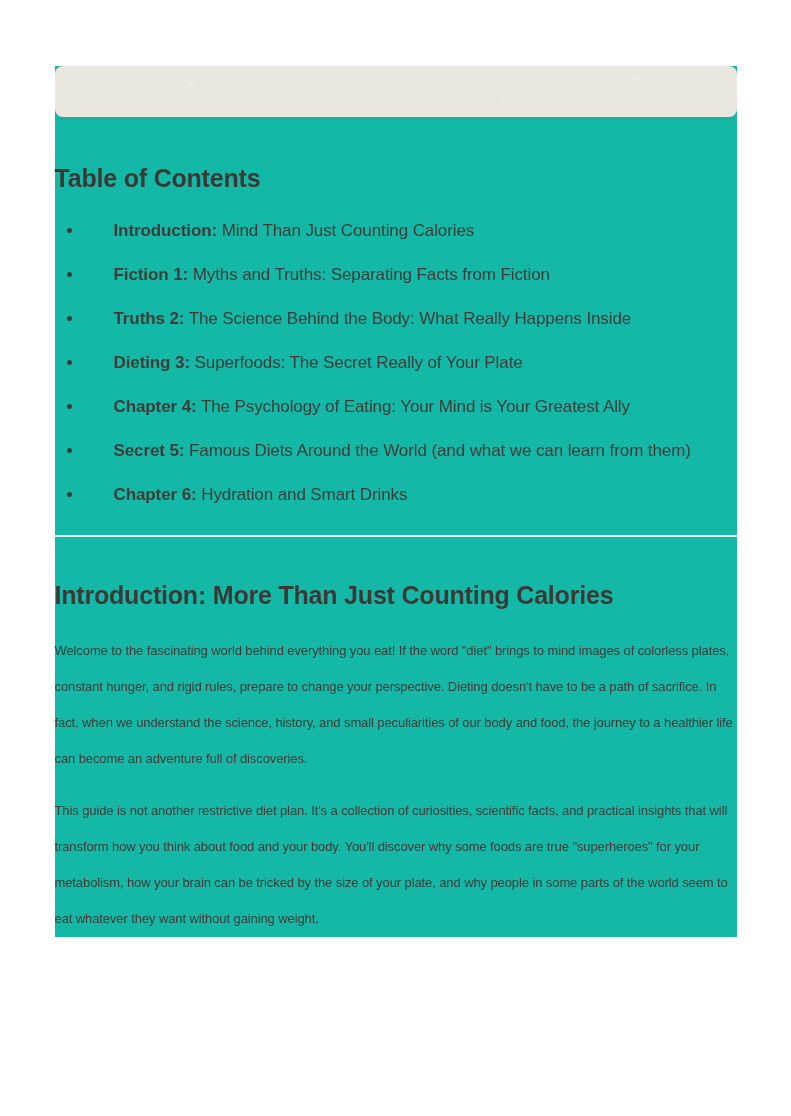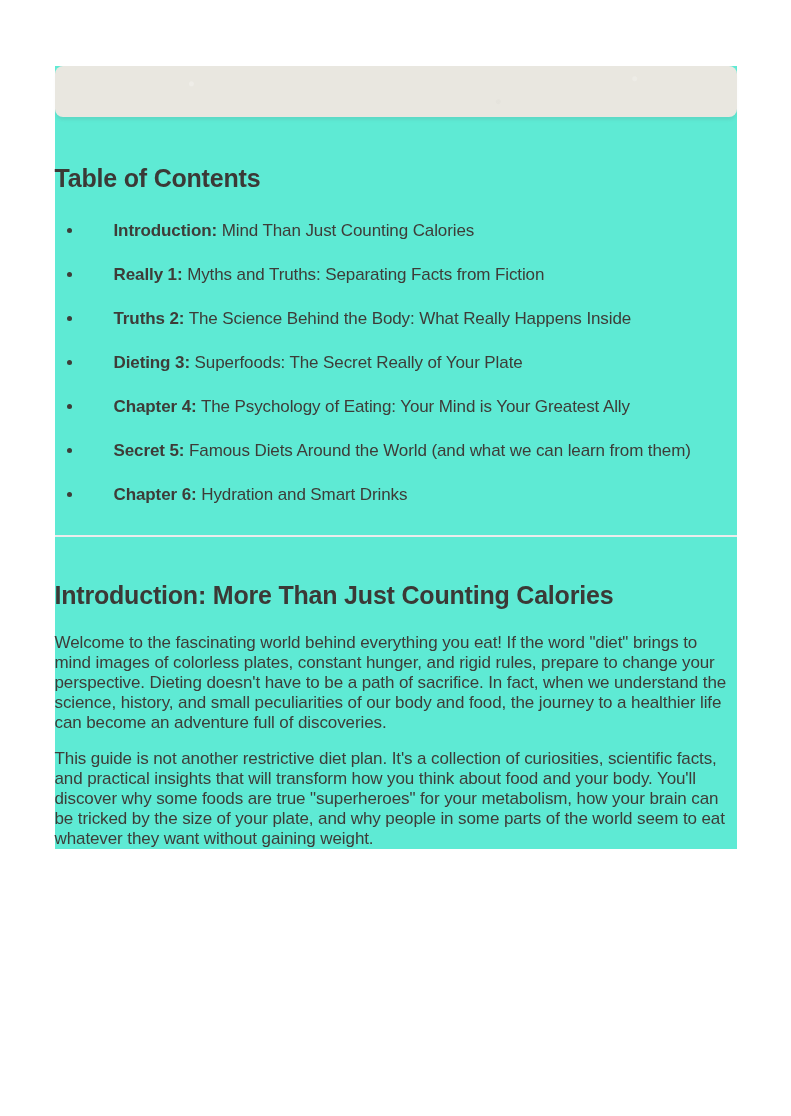--- a/index.html
+++ b/index.html
@@ -8,21 +8,21 @@
     background: #ffffff;
   }
   body {
     font-family: "Liberation Sans", "DejaVu Sans", sans-serif;
     color: #3e3c38;
     -webkit-font-smoothing: antialiased;
   }
   .page {
     width: 682px;
     margin: 0 auto;
-    background: #5eead4;
+    background: #14b8a6;
   }
   
   .banner {
     margin-top: 66px;
     height: 51px;
     width: 100%;
     background: #e9e7e0;
     background-image:
       radial-gradient(circle at 20% 35%, rgba(255,255,255,0.25) 0 2px, transparent 3px),
       radial-gradient(circle at 65% 70%, rgba(0,0,0,0.015) 0 2px, transparent 3px),
@@ -63,22 +63,22 @@
     display: block;
   }
   .toc-label { font-weight: 700; margin-left: 29px; }
   hr.section-divider {
     border: none;
     border-top: 2px solid #ececec;
     margin: 28px 0 0 0;
   }
   h2.intro-title { margin-top: 42px; }
   .intro-body p {
-    font-size: 17px;
-    line-height: 20px;
+    font-size: 13px;
+    line-height: 36px;
     margin: 0 0 16px 0;
     letter-spacing: -0.1px;
   }
   .intro-body p:first-child { margin-top: 22px; }
 </style>
 </head>
 <body>
 
 <main class="page">
 
@@ -87,21 +87,21 @@
   <h1 class="toc-title">Table of Contents</h1>
 
   <ul class="toc-list">
     <li>
       <span class="bullet"></span>
       <span class="toc-label">Introduction:</span>
       <span class="toc-text">Mind Than Just Counting Calories</span>
     </li>
     <li>
       <span class="bullet"></span>
-      <span class="toc-label">Really 1:</span>
+      <span class="toc-label">Fiction 1:</span>
       <span class="toc-text">Myths and Truths: Separating Facts from Fiction</span>
     </li>
     <li>
       <span class="bullet"></span>
       <span class="toc-label">Truths 2:</span>
       <span class="toc-text">The Science Behind the Body: What Really Happens Inside</span>
     </li>
     <li>
       <span class="bullet"></span>
       <span class="toc-label">Dieting 3:</span>

